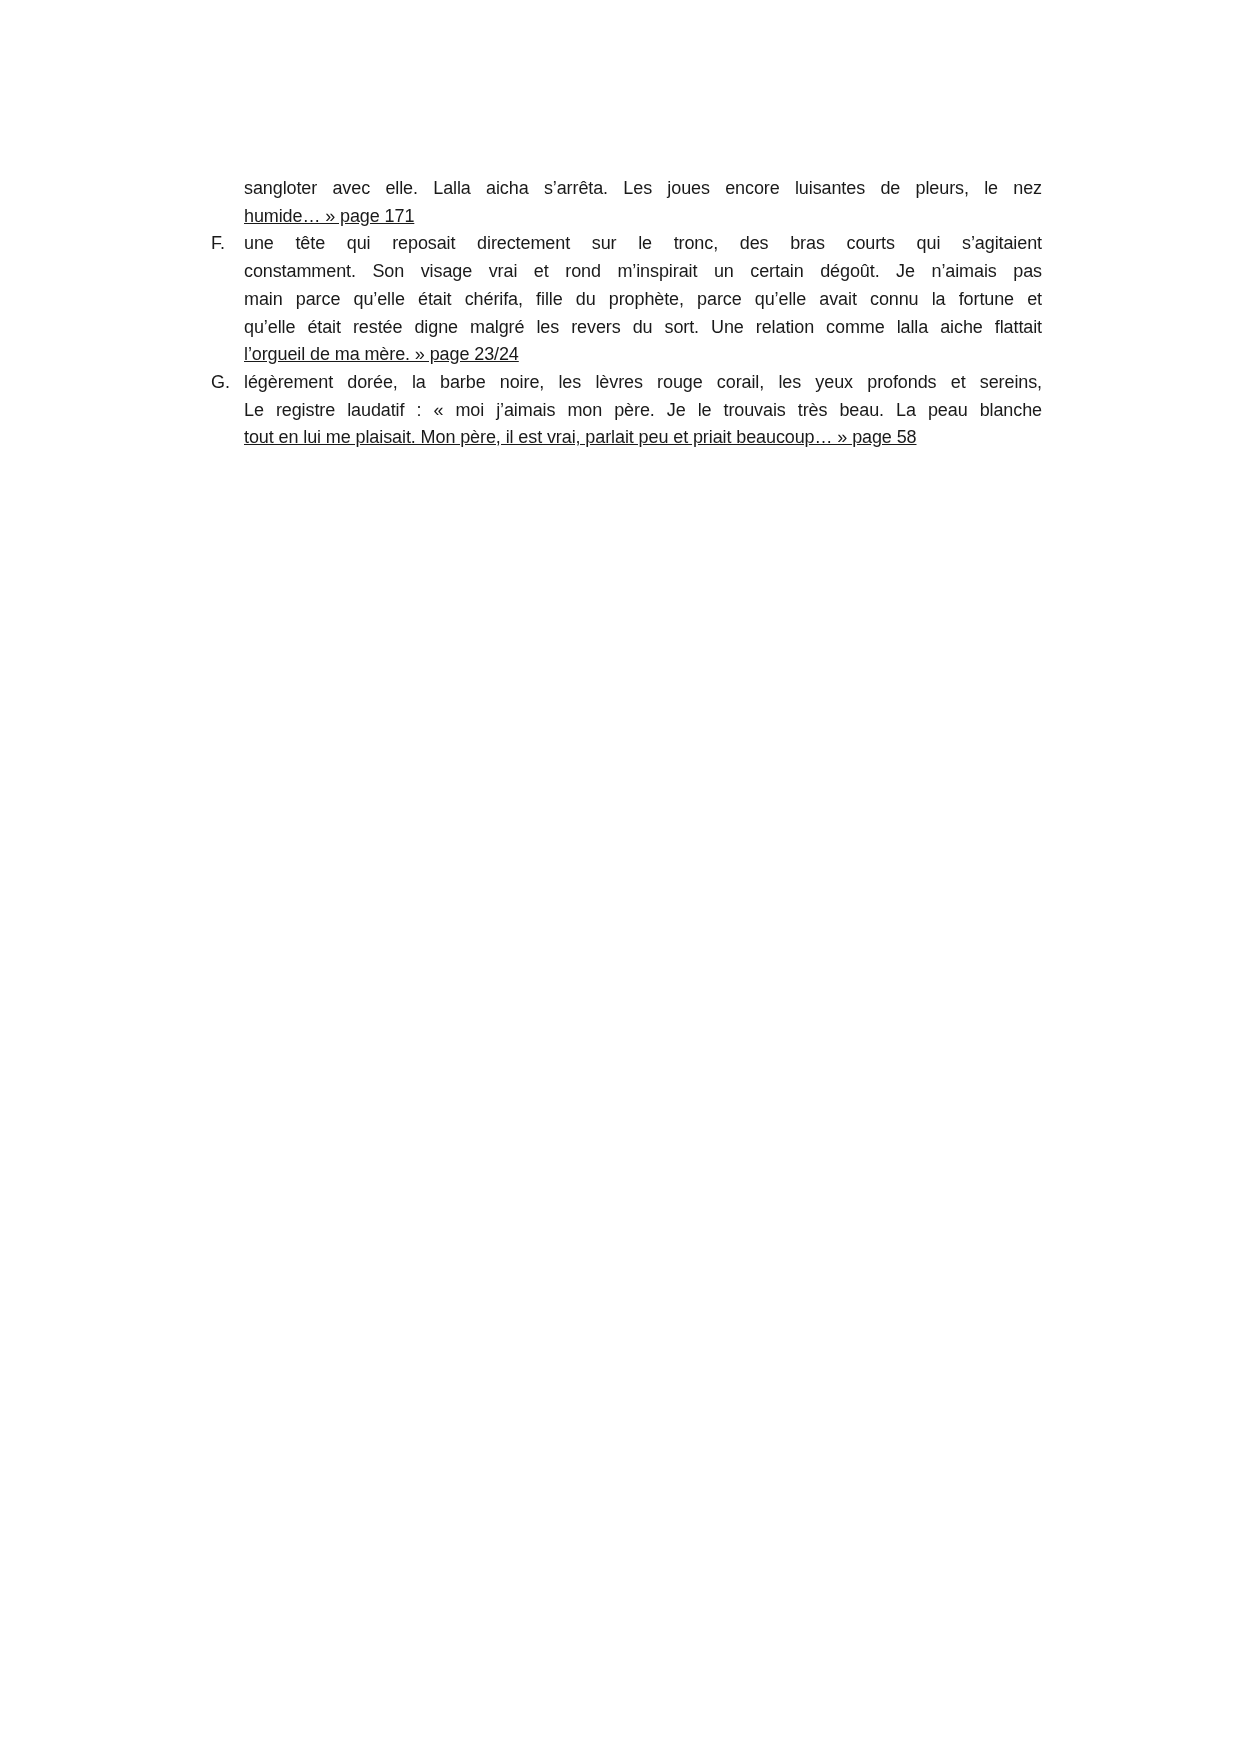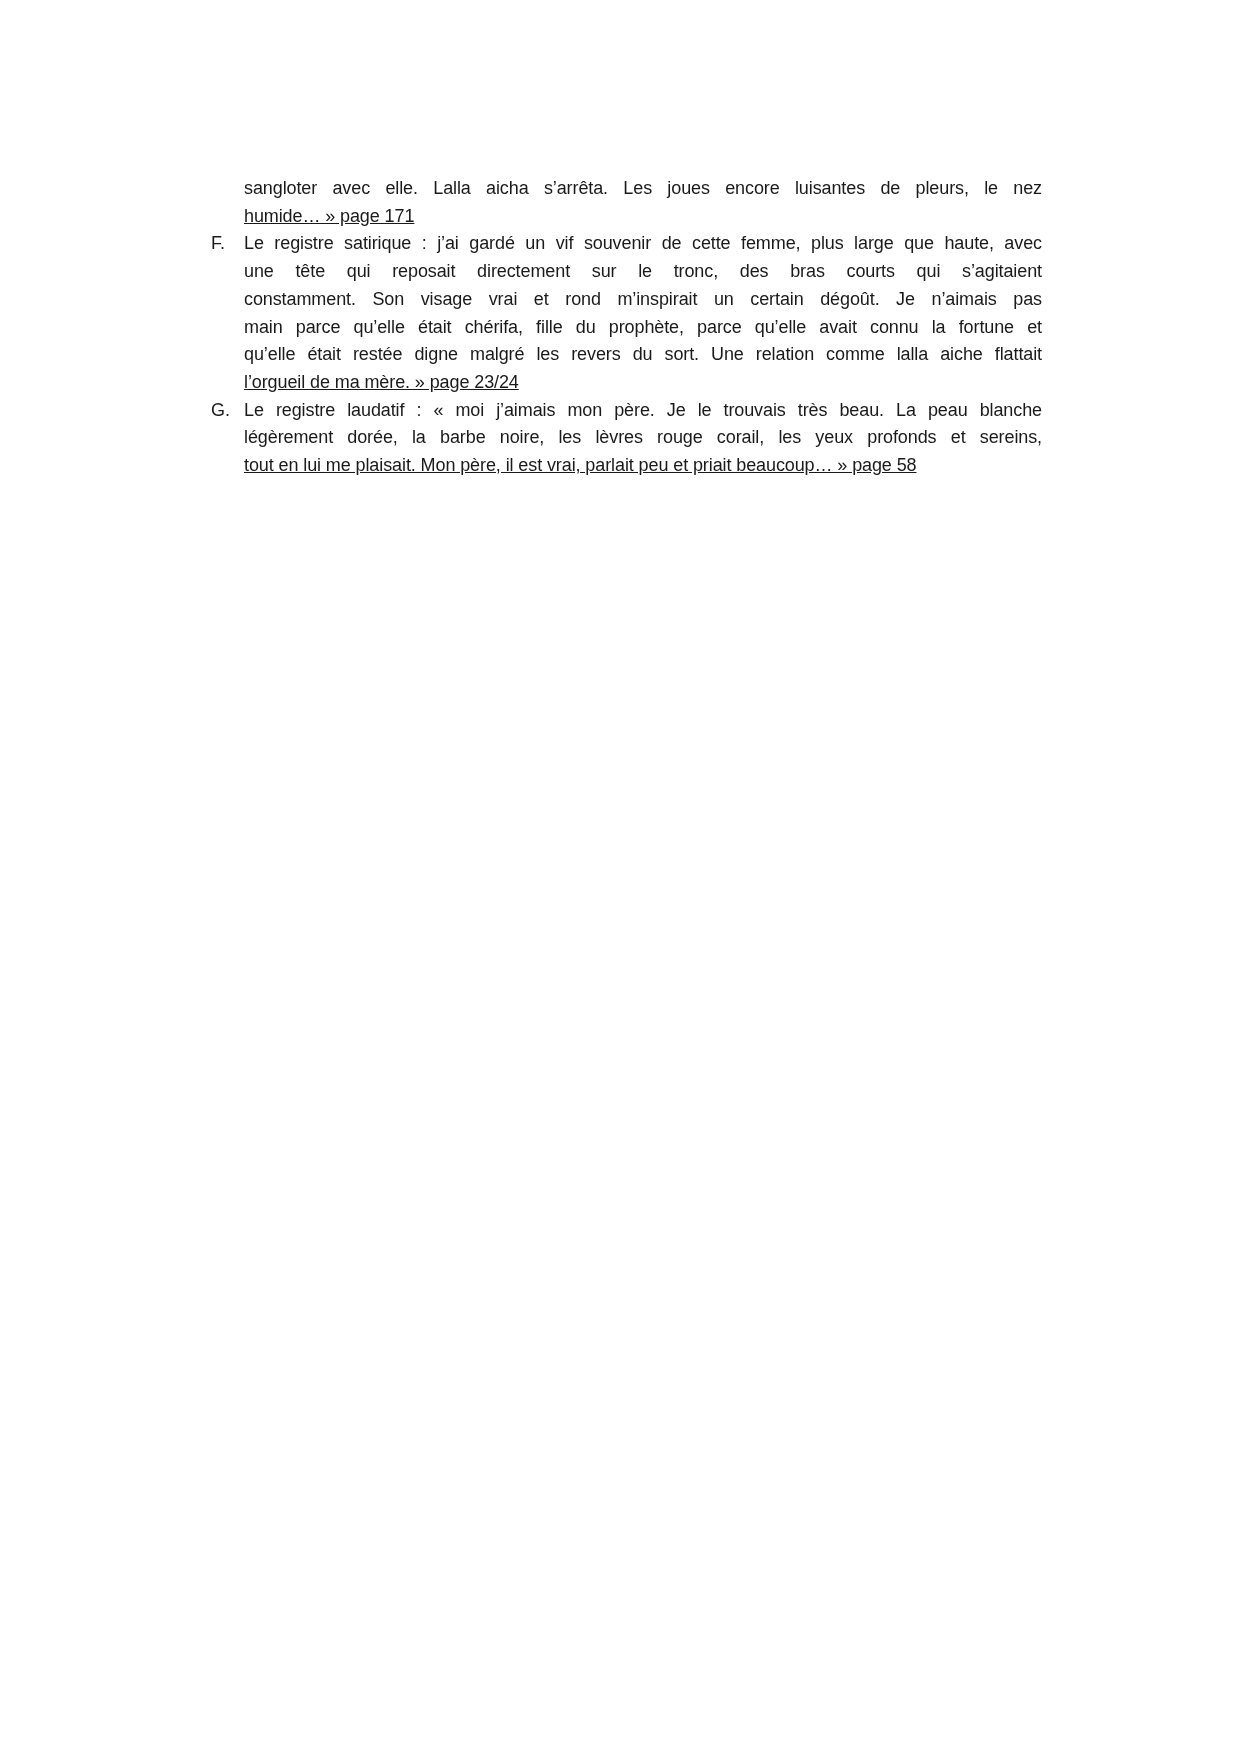--- a/index.html
+++ b/index.html
@@ -52,29 +52,28 @@
 <div class="page">
   <div class="content">
 
     <div class="doc-item">
       <div class="line">sangloter avec elle. Lalla aicha s’arrêta. Les joues encore luisantes de pleurs, le nez</div>
       <div class="line last">humide… » page 171</div>
     </div>
 
     <div class="doc-item">
       <span class="marker">F.</span>
-      <div class="line">Le registre satirique : j’ai gardé un vif souvenir de cette femme, plus large que haute, avec</div>
       <div class="line">une tête qui reposait directement sur le tronc, des bras courts qui s’agitaient</div>
       <div class="line">constamment. Son visage vrai et rond m’inspirait un certain dégoût. Je n’aimais pas</div>
       <div class="line">main parce qu’elle était chérifa, fille du prophète, parce qu’elle avait connu la fortune et</div>
       <div class="line">qu’elle était restée digne malgré les revers du sort. Une relation comme lalla aiche flattait</div>
       <div class="line last">l’orgueil de ma mère. » page 23/24</div>
     </div>
 
     <div class="doc-item">
       <span class="marker">G.</span>
+      <div class="line">légèrement dorée, la barbe noire, les lèvres rouge corail, les yeux profonds et sereins,</div>
       <div class="line">Le registre laudatif : « moi j’aimais mon père. Je le trouvais très beau. La peau blanche</div>
-      <div class="line">légèrement dorée, la barbe noire, les lèvres rouge corail, les yeux profonds et sereins,</div>
       <div class="line last">tout en lui me plaisait. Mon père, il est vrai, parlait peu et priait beaucoup… » page 58</div>
     </div>
 
   </div>
 </div>
 
 </body></html>

